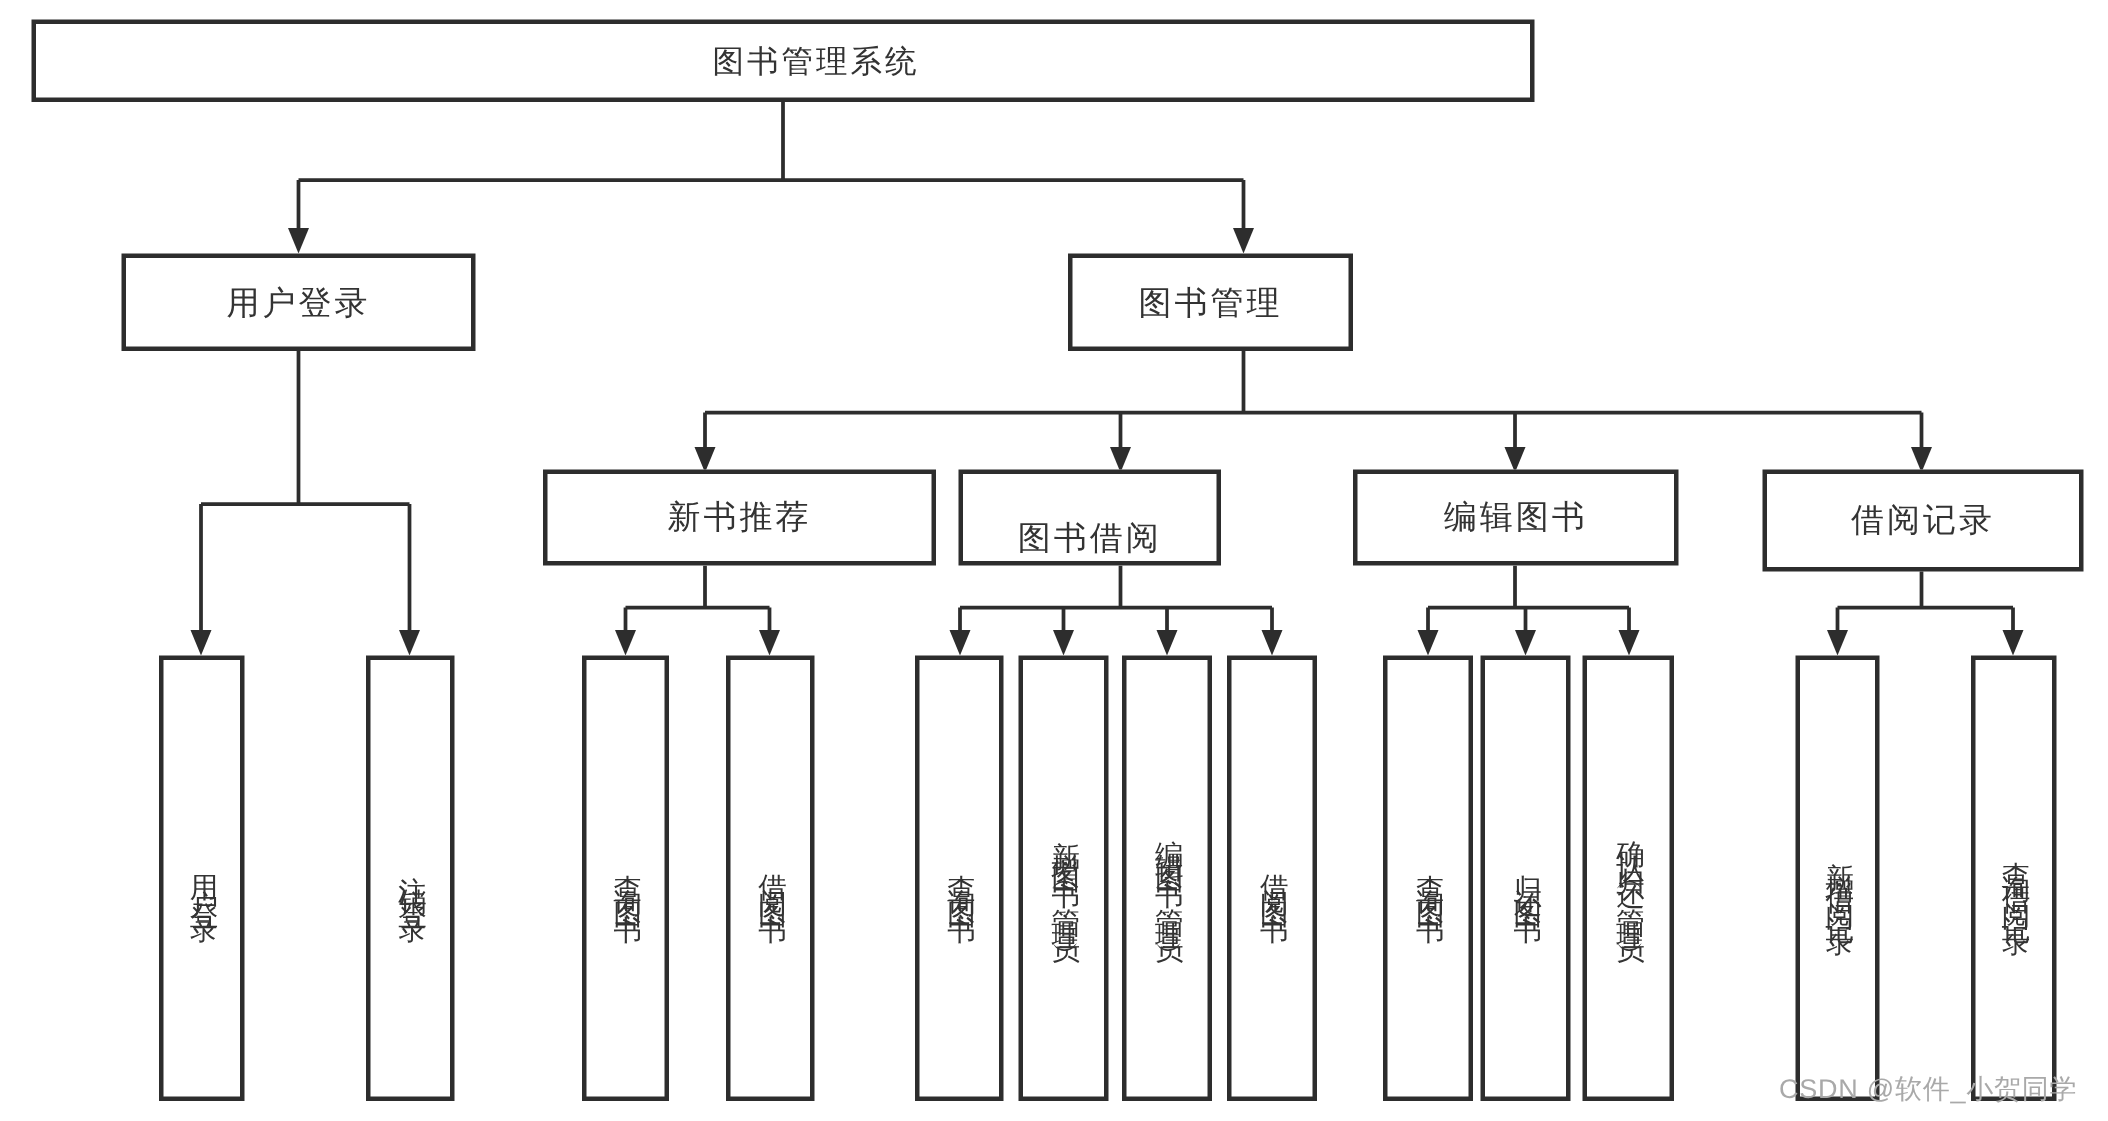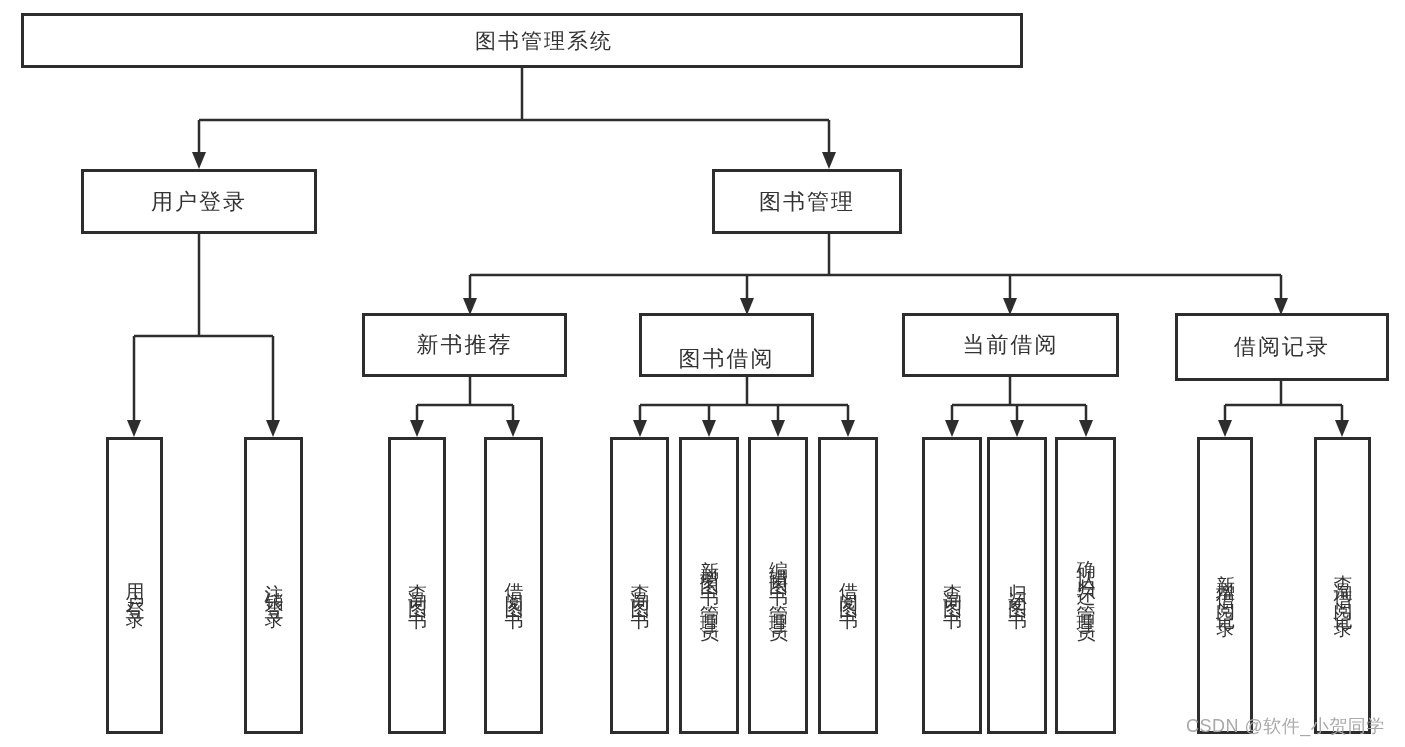--- a/index.html
+++ b/index.html
@@ -72,28 +72,28 @@
   <span>图书管理系统</span>
 </div>
 
 <div class="node h-node" style="left:81px; top:169px; width:236px; height:65px;">
   <span>用户登录</span>
 </div>
 <div class="node h-node" style="left:712px; top:169px; width:190px; height:65px;">
   <span>图书管理</span>
 </div>
 
-<div class="node h-node" style="left:362px; top:313px; width:205px; height:64px;">
+<div class="node h-node" style="left:362px; top:313px; width:262px; height:64px;">
   <span>新书推荐</span>
 </div>
 <div class="node h-node" style="left:639px; top:313px; width:175px; height:64px;align-items:flex-end;">
   <span>图书借阅</span>
 </div>
 <div class="node h-node" style="left:902px; top:313px; width:217px; height:64px;">
-  <span>当前借阅</span>
+  <span>编辑图书</span>
 </div>
 <div class="node h-node" style="left:1175px; top:313px; width:214px; height:68px;">
   <span>借阅记录</span>
 </div>
 
 <div class="node v-node" style="left:106px; top:437px; width:57px; height:297px;">
   <span>用户登录</span>
 </div>
 <div class="node v-node" style="left:244px; top:437px; width:59px; height:297px;">
   <span>注销登录</span>

